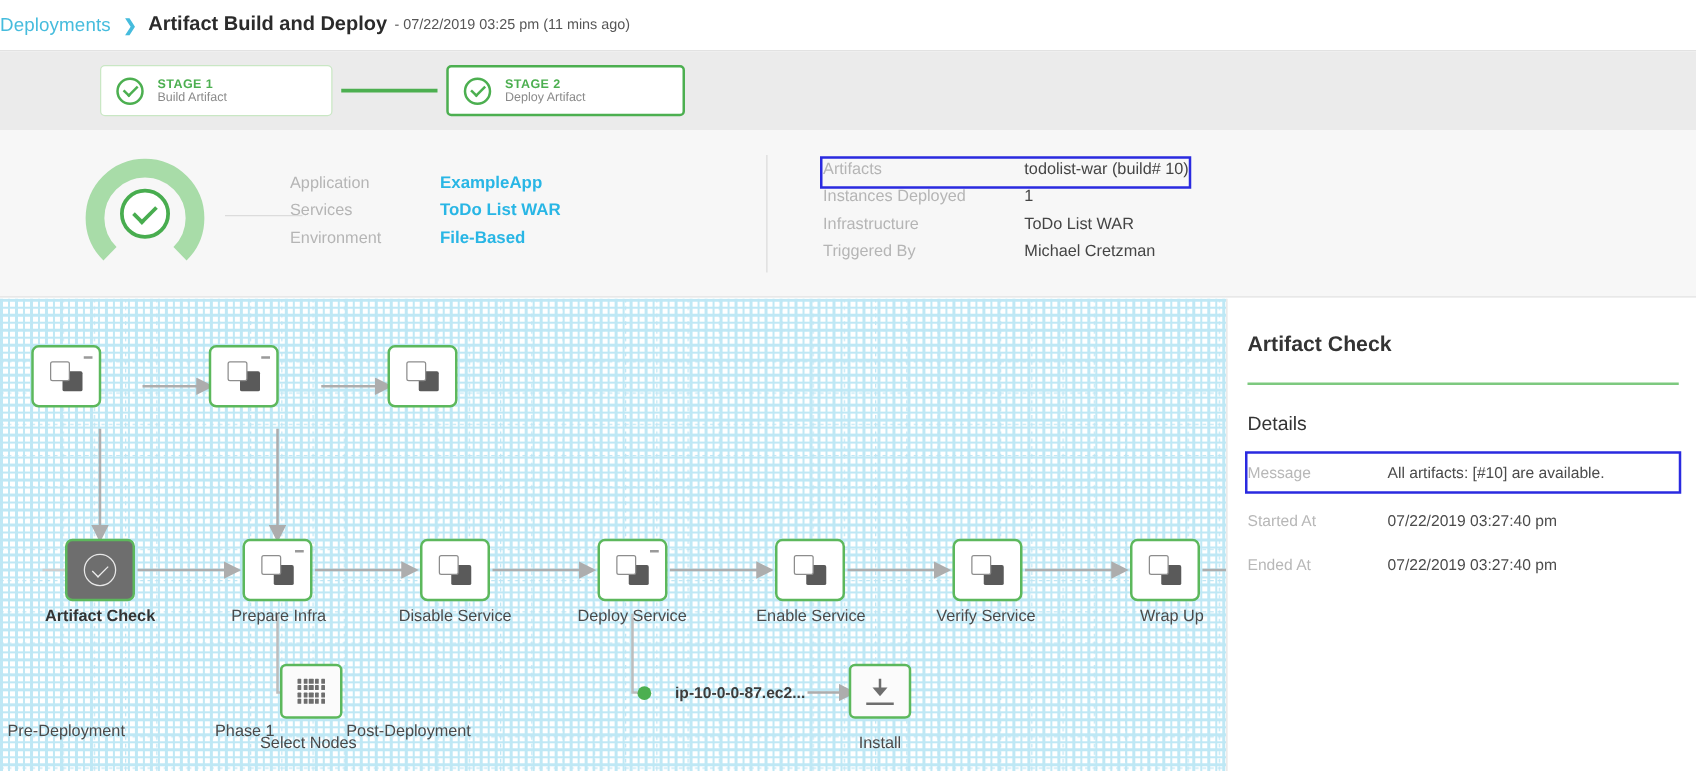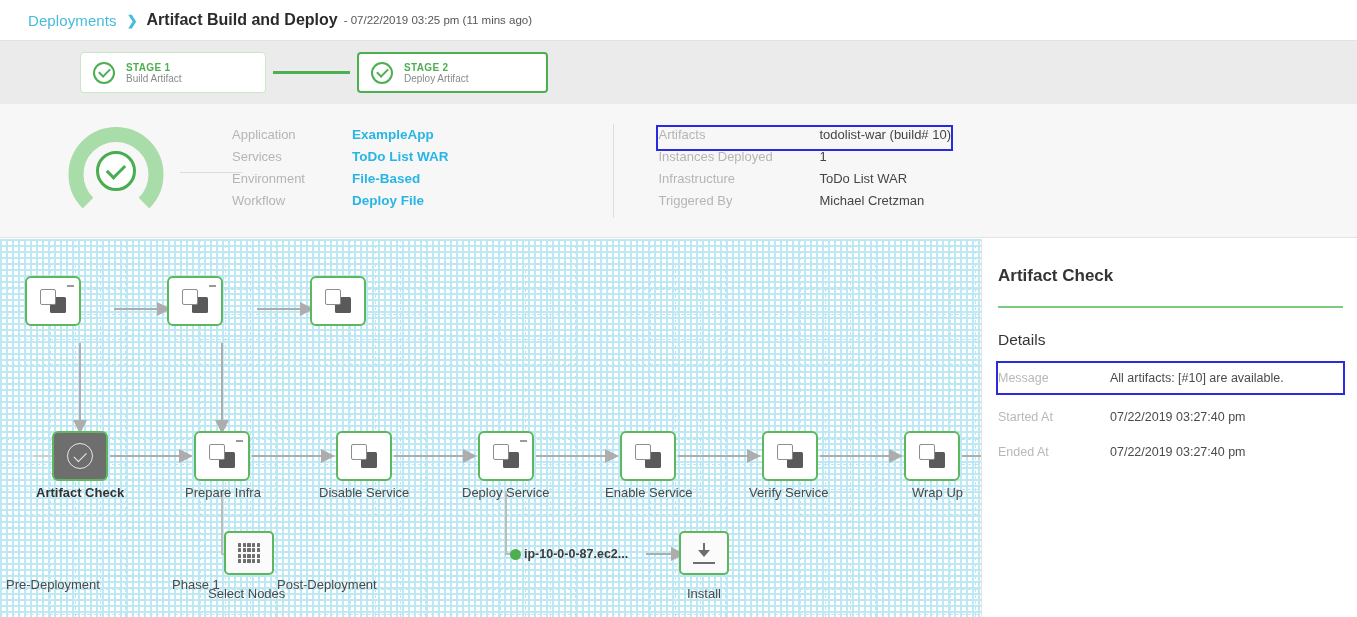--- a/index.html
+++ b/index.html
@@ -12,21 +12,20 @@
     overflow:hidden;
     position:relative;
   }
 
   
   .header {
     height:41px; width:100%;
     background:#ffffff;
     border-bottom:1px solid #e2e2e2;
     display:flex; align-items:center;
-    padding-left:28px;
   }
   .crumb-link {
     color:#46bcdd; font-size:15px; letter-spacing:.1px;
     cursor:pointer;
   }
   .crumb-sep {
     color:#46bcdd; font-size:13px; font-weight:bold;
     margin:0 9px 0 10px;
   }
   .crumb-title { color:#2b2b2b; font-size:16px; font-weight:bold;text-align:center; }
@@ -190,21 +189,21 @@
   .ico-dl .head {
     position:absolute; left:6px; top:8px; width:0; height:0;
     border-left:6px solid transparent; border-right:6px solid transparent;
     border-top:7px solid #6e6e6e;
   }
   .ico-dl .base {
     position:absolute; left:1px; bottom:0px; width:22px; height:2px; background:#6e6e6e;
   }
 
   .ipnode {
-    position:absolute; display:flex; align-items:center; gap:3px;
+    position:absolute; display:flex; align-items:center; gap:19px;
   }
   .ipdot { width:11px; height:11px; border-radius:50%; background:#4caf50; flex:none; }
   .iptext { font-size:12.5px; color:#3c3c3c; font-weight:bold; white-space:nowrap; }
 
   
   .panel {
     position:absolute; left:981px; top:239px;
     width:376px; height:378px;
     background:#ffffff;
     border-left:1px solid #e4e4e4;
@@ -264,24 +263,20 @@
       <span class="info-label">Application</span>
       <span class="info-value link">ExampleApp</span>
     </div>
     <div class="info-row">
       <span class="info-label">Services</span>
       <span class="info-value link">ToDo List WAR</span>
     </div>
     <div class="info-row">
       <span class="info-label">Environment</span>
       <span class="info-value link">File-Based</span>
-    </div>
-    <div class="info-row">
-      <span class="info-label">Workflow</span>
-      <span class="info-value link">Deploy File</span>
     </div>
   </div>
 
   <div class="divider-v" style="margin-left:165px"></div>
 
   <div class="info-col col-right">
     <div class="info-row wide boxed">
       <span class="info-label">Artifacts</span>
       <span class="info-value">todolist-war (build# 10)</span>
     </div>

